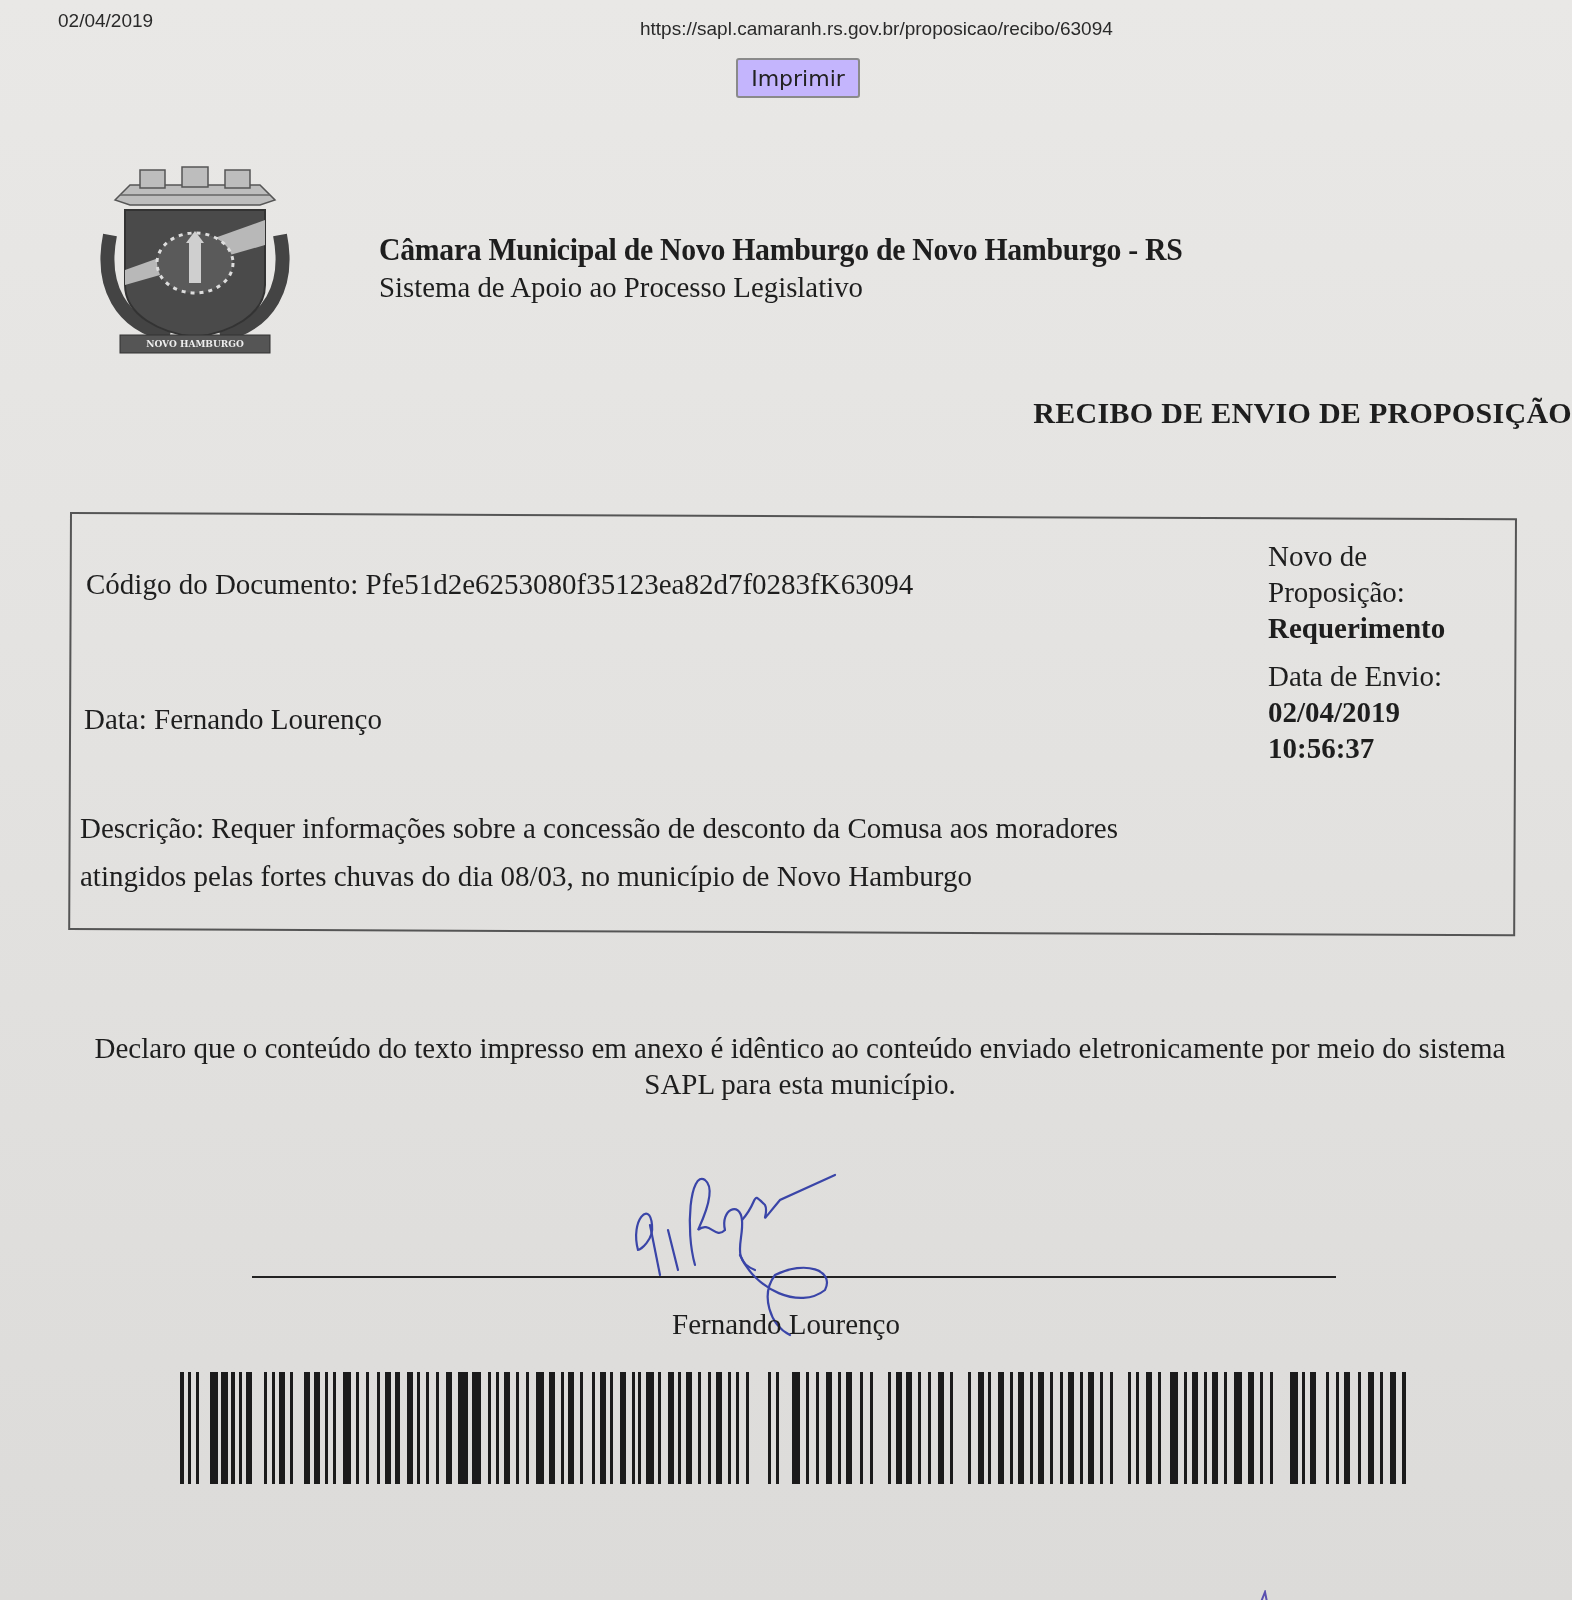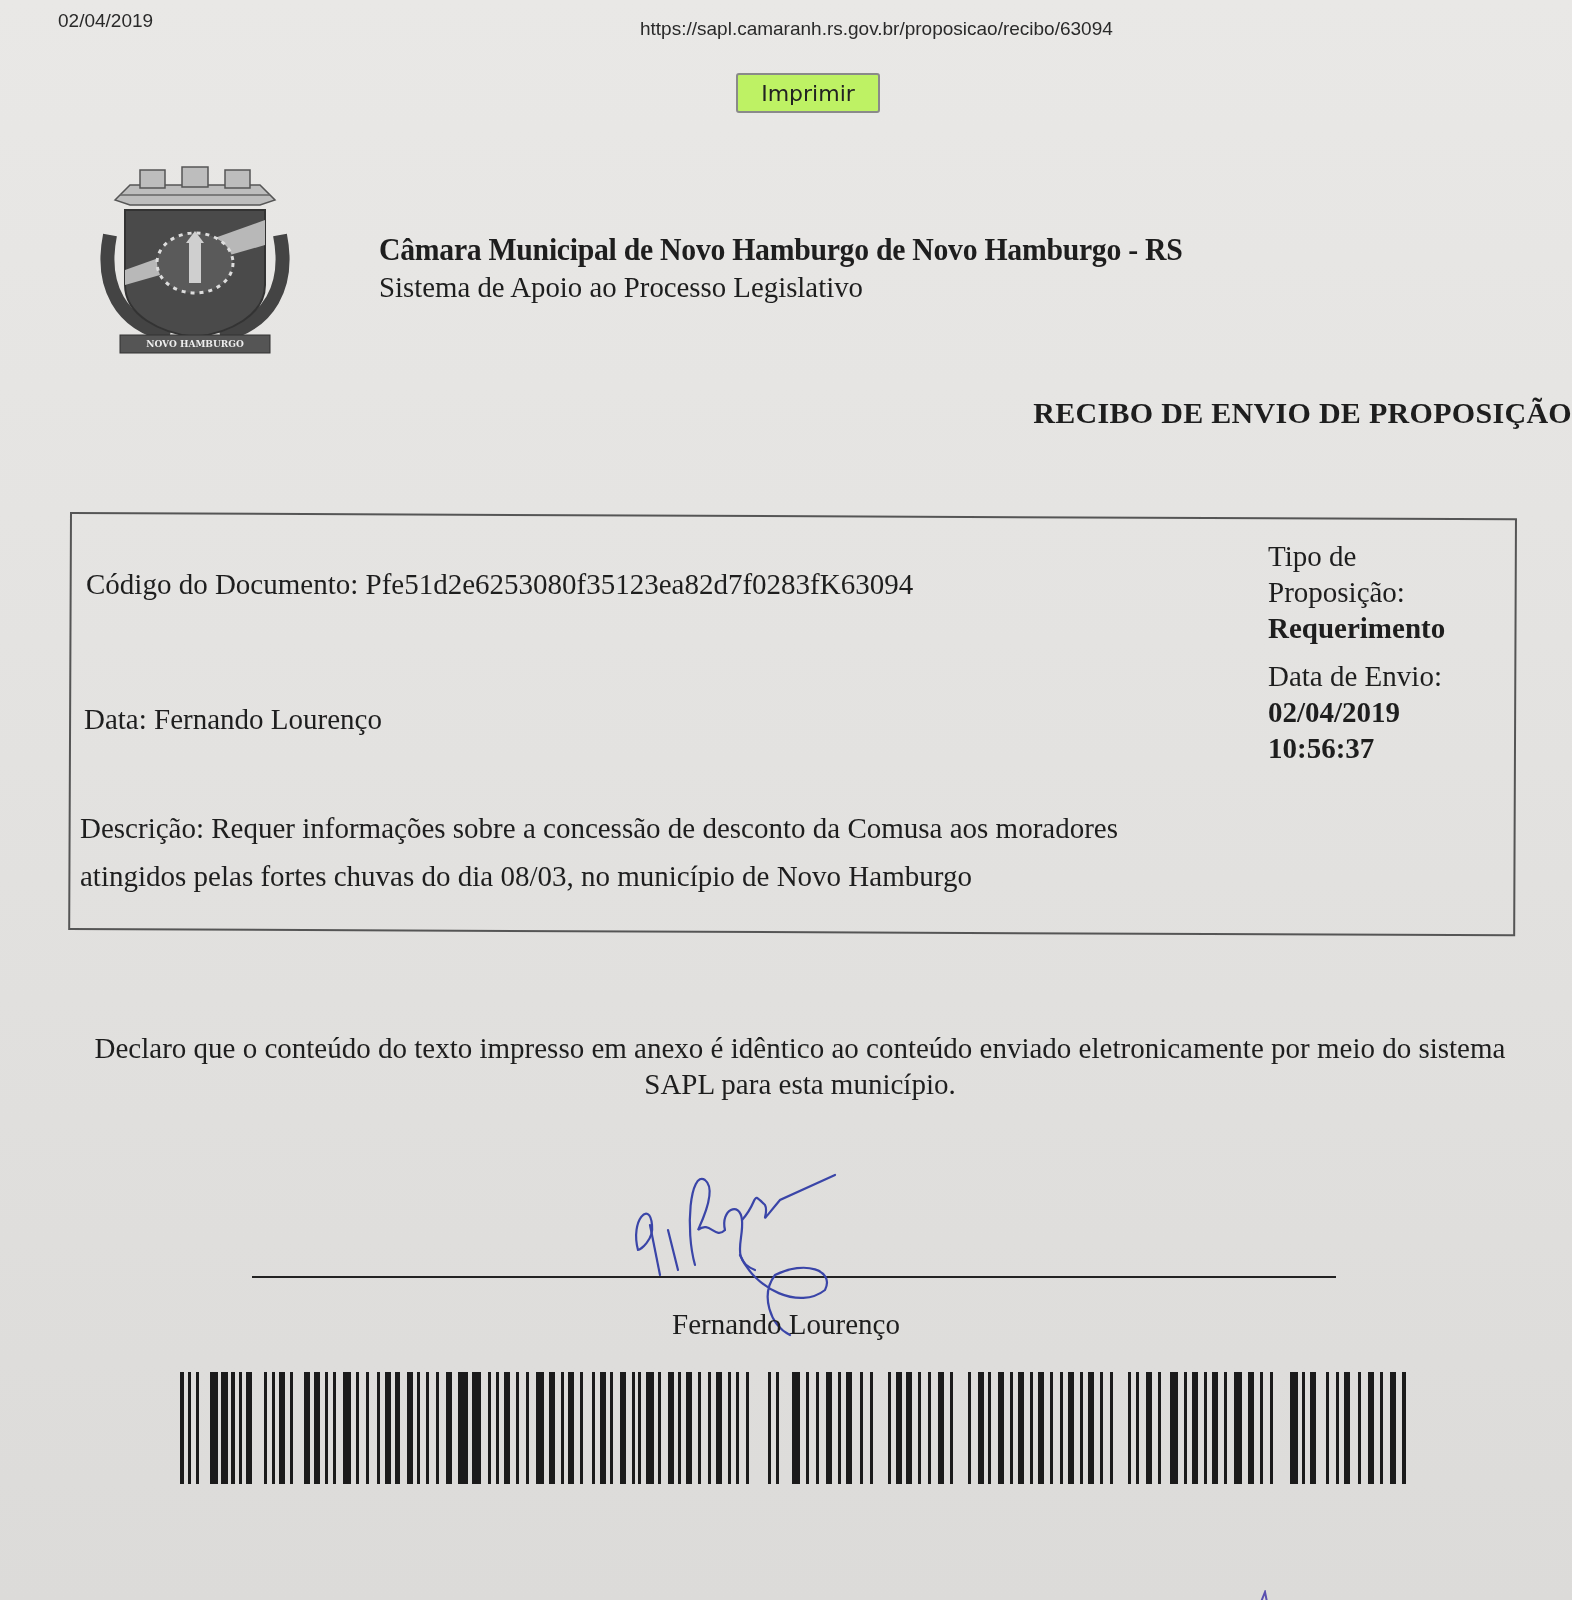--- a/index.html
+++ b/index.html
@@ -7,23 +7,23 @@
       width: 1572px; height: 1600px; position: relative; overflow: hidden;
       background: linear-gradient(180deg, #e9e8e6 0%, #e4e3e1 40%, #dcdbd9 100%);
       color: #1e1e1e;
       font-family: "Liberation Serif", serif;
     }
     .abs { position: absolute; }
     .print-header { font-family: "Liberation Sans", sans-serif; font-size: 19px; color: #2a2a2a; }
     #hdr-date { left: 58px; top: 10px; }
     #hdr-url { left: 624px; top: 18px; margin-left: 16px; }
     #print-btn {
-      left: 736px; top: 73px; width: 144px; height: 40px;
+      left: 736px; top: 58px; width: 124px; height: 40px;
       border: 2px solid #8a8a8a; border-radius: 3px;
-      background: #bef264;
+      background: #c4b5fd;
       font-family: "DejaVu Sans", sans-serif; font-size: 22px; color: #222;
       display: flex; align-items: center; justify-content: center; box-sizing: border-box;
     }
     #logo { left: 100px; top: 165px; width: 190px; height: 195px; text-decoration: underline; }
     .org-title { left: 379px; top: 232px; font-size: 31px; font-weight: bold; letter-spacing: -0.3px; transform: scaleX(0.96); transform-origin: left; }
     .org-sub { left: 379px; top: 270px; font-size: 30px; transform: scaleX(0.96); transform-origin: left; }
     .doc-title { left: 0; width: 1572px; top: 396px; text-align: right; font-size: 30px; font-weight: bold; letter-spacing: 0.3px; }
     .box {
       left: 70px; top: 512px; width: 1447px; height: 418px;
       border: 2px solid #555; box-sizing: border-box;
@@ -94,21 +94,21 @@
   <span>Data:</span>
   <b>Fernando Lourenço</b>
 </div>
 
 <div class="abs field" id="f-desc">
   <span>Descrição:</span>
   <b>Requer informações sobre a concessão de desconto da Comusa aos moradores atingidos pelas fortes chuvas do dia 08/03, no município de Novo Hamburgo</b>
 </div>
 
 <div class="abs" id="f-side">
-  <div>Tipo de</div>
+  <div>Novo de</div>
   <div>Proposição:</div>
   <div style="font-weight:bold">Requerimento</div>
   <div class="gap"></div>
   <div>Data de Envio:</div>
   <div style="font-weight:bold">02/04/2019</div>
   <div style="font-weight:bold">10:56:37</div>
 </div>
 
 <div class="abs declaration">Declaro que o conteúdo do texto impresso em anexo é idêntico ao conteúdo enviado eletronicamente por meio do sistema SAPL para esta município.</div>
 

